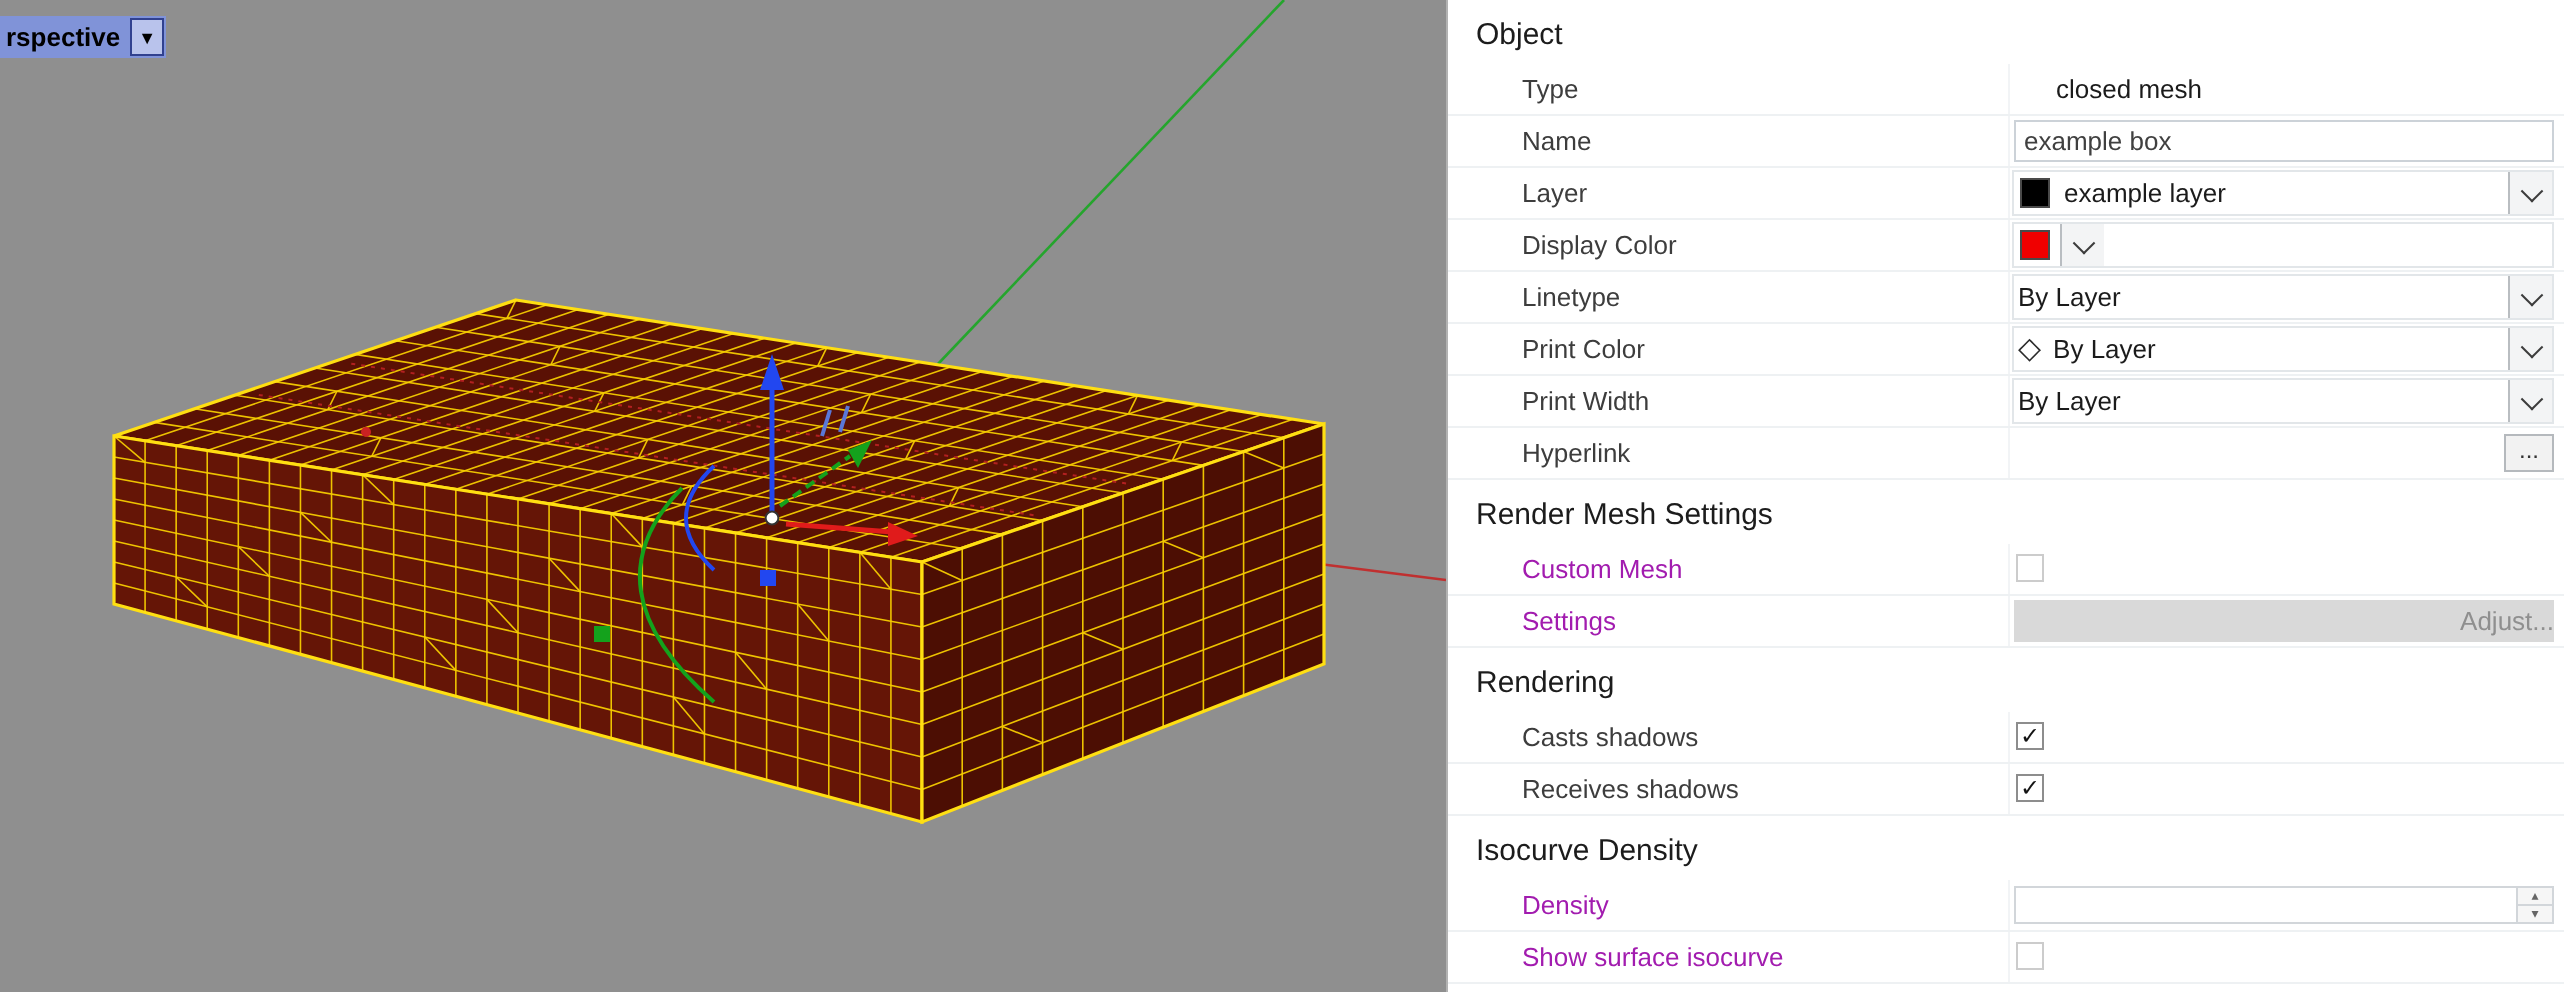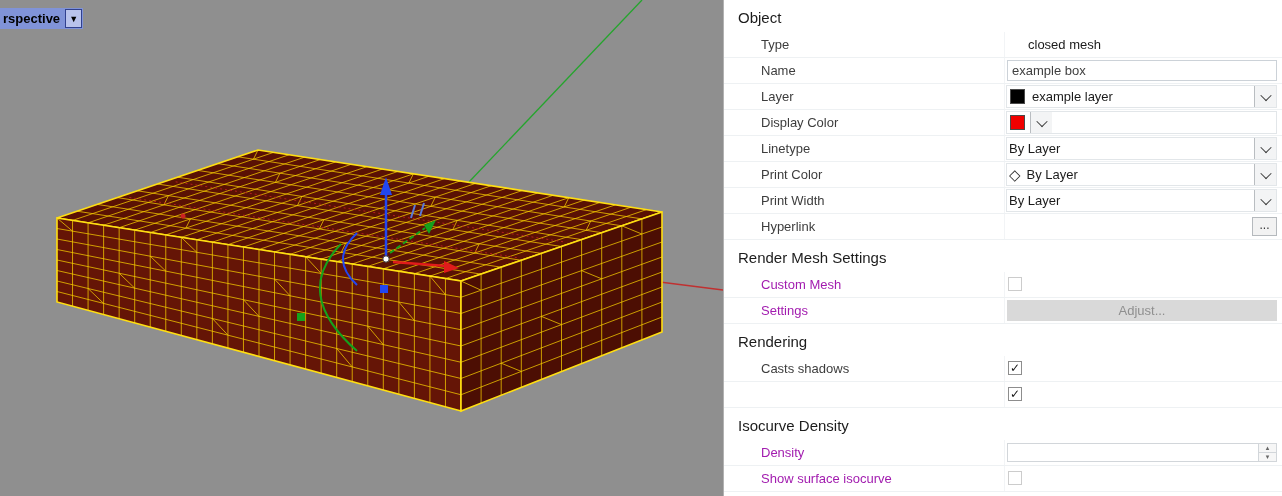--- a/index.html
+++ b/index.html
@@ -34,21 +34,21 @@
   .dd{width:21px;align-self:stretch;flex:0 0 auto;background:#f3f4f5;border-left:1px solid #b9bdc1;
     display:flex;align-items:center;justify-content:center;cursor:default;}
   .chev{width:7px;height:7px;border-right:1.5px solid #3c3c3c;border-bottom:1.5px solid #3c3c3c;
     transform:rotate(45deg) translate(-1px,-1px);}
   .dots{position:absolute;right:5px;top:3px;width:25px;height:19px;background:#f2f2f2;border:1px solid #b5b9bd;
     font-size:12px;line-height:14px;text-align:center;color:#333;box-sizing:border-box;}
   .cb{position:absolute;left:284px;top:5px;width:14px;height:14px;background:#fff;border:1px solid #8d8d8d;
     box-sizing:border-box;font-weight:bold;font-size:12px;line-height:12px;text-align:center;color:#141414;}
   .cb.dis{border-color:#cccccc;}
   .btn-adjust{position:absolute;left:283px;right:5px;top:2px;height:21px;background:#d9d9d9;color:#8f8f8f;
-    font-size:13px;text-align:center;line-height:21px;}
+    font-size:13px;text-align:right;line-height:21px;}
   .spin{position:absolute;left:283px;right:5px;top:3px;height:19px;background:#fff;border:1px solid #d2d6da;box-sizing:border-box;}
   .spin-val{position:absolute;left:4px;top:0;line-height:17px;font-size:13px;color:#555;}
   .arrows{position:absolute;right:0;top:0;bottom:0;width:17px;border-left:1px solid #d2d6da;
     display:flex;flex-direction:column;}
   .arr{flex:1;display:flex;align-items:center;justify-content:center;font-size:7px;color:#666;background:#f6f6f6;}
   .arr:first-child{border-bottom:1px solid #d2d6da;}
 </style>
 </head>
 <body>
 
@@ -290,20 +290,21 @@
     </div>
 
     <div class="sec-header" style="top:330px">Rendering</div>
 
     <div class="prow" style="top:356px">
       <span class="lbl">Casts shadows</span>
       <span class="cb">✓</span>
     </div>
 
     <div class="prow" style="top:382px">
+      <span class="lbl">Receives shadows</span>
       <span class="cb">✓</span>
     </div>
 
     <div class="sec-header" style="top:414px">Isocurve Density</div>
 
     <div class="prow disabled" style="top:440px">
       <span class="lbl">Density</span>
       <div class="spin">
         <span class="spin-val"></span>
         <div class="arrows">

